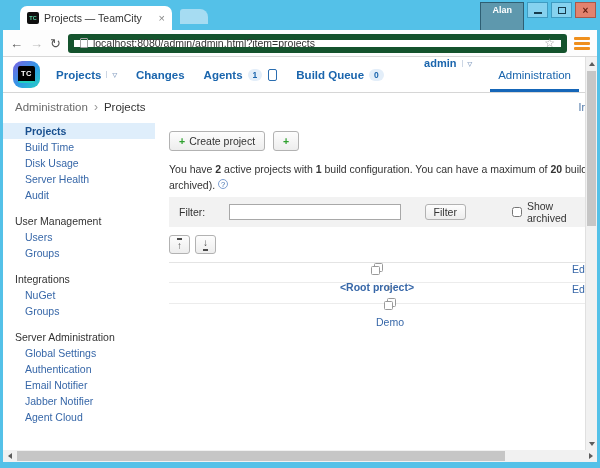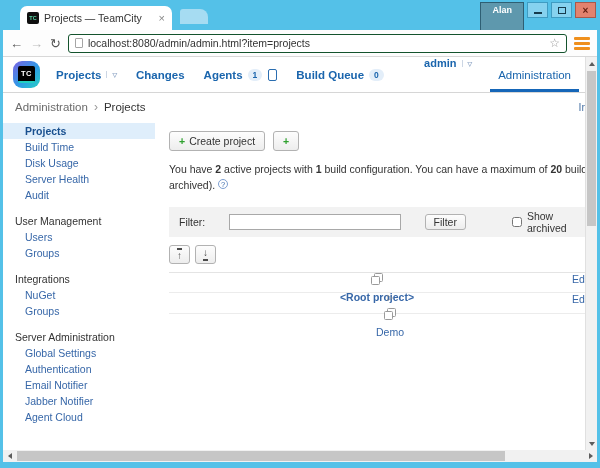--- a/index.html
+++ b/index.html
@@ -17,21 +17,21 @@
   .alan { background:#5e98ad; border:1px solid #2e5f73; color:#fff; font-size:9px; font-weight:bold; padding:2px 11px; height:32px; }
   .wbtn { width:21px; height:16px; display:flex; align-items:center; justify-content:center; border:1px solid #3f9cc2; background:#86d2ef; }
   .wbtn.close { background:#e2826e; border-color:#a8584a; color:#641d0f; font-weight:bold; font-size:10px; }
   .min-glyph { width:8px; border-bottom:2px solid #163b4d; display:inline-block; margin-top:6px; }
   .max-glyph { width:8px; height:7px; border:1.5px solid #163b4d; display:inline-block; }
 
   
   .toolbar { position:absolute; top:30px; left:3px; right:3px; height:27px; background:#fdfdfd; border-bottom:1px solid #d8d8d8; display:flex; align-items:center; padding:0 7px; gap:7px; }
   .nav-glyph { font-size:13px; color:#555; line-height:13px; }
   .nav-glyph.disabled { color:#bbb; }
-  .omnibox { flex:1; height:19px; border:1px solid #14532d; border-radius:3px; background:#fff; display:flex; align-items:center; padding:0 6px; gap:5px; }
+  .omnibox { flex:1; height:19px; border:6px solid #14532d; border-radius:3px; background:#fff; display:flex; align-items:center; padding:0 6px; gap:5px; }
   .page-ico { width:8px; height:10px; border:1px solid #a5a5a5; border-radius:1px; flex:none; }
   .url { flex:1; border:none; outline:none; font-size:10.5px; color:#333; font-family:"Liberation Sans", sans-serif; background:transparent; }
   .star { font-size:12px; color:#999; line-height:12px; }
   .menu-btn { width:16px; display:flex; flex-direction:column; gap:2px; cursor:pointer; }
   .menu-btn i { display:block; height:3px; background:#ef8f1c; border-radius:1px; }
 
   
   .page { position:absolute; left:3px; right:15px; top:57px; bottom:18px; background:#fff; overflow:hidden; }
 
   .tc-header { position:absolute; top:0; left:0; right:0; height:36px; border-bottom:1px solid #d6d6d6; display:flex; align-items:center; padding:0 0 0 10px; }
@@ -60,21 +60,21 @@
 
   
   .main { position:absolute; left:152px; top:66px; right:0; bottom:0; padding:8px 0 0 14px; overflow:hidden; }
   .btn { background:linear-gradient(#fdfdfd,#ededed); border:1px solid #b2b2b2; border-radius:3px; color:#333; font-size:10.5px; padding:3px 9px; display:inline-flex; align-items:center; gap:4px; font-family:"Liberation Sans", sans-serif; cursor:pointer; }
   .btn-row { display:flex; gap:8px; }
   .plus { color:#2ea12e; font-weight:bold; }
   .summary { margin-top:10px; font-size:10.5px; color:#333; line-height:16px; }
   .sline { white-space:nowrap; overflow:hidden; }
   .summary b { font-weight:bold; }
   .help-ico { display:inline-block; width:10px; height:10px; border-radius:50%; border:1px solid #7e9fd0; color:#3767a8; font-size:7.5px; line-height:10px; text-align:center; vertical-align:2px; margin-left:3px; cursor:pointer; }
-  .filter-bar { margin-top:14px; height:30px; background:#f2f2f2; display:flex; align-items:center; gap:24px; padding:0 10px; }
+  .filter-bar { margin-top:4px; height:30px; background:#f2f2f2; display:flex; align-items:center; gap:24px; padding:0 10px; }
   .filter-label { font-size:10.5px; color:#333; }
   .filter-input { width:225px; height:16px; border:1px solid #a8a8a8; font-size:10.5px; padding:0 3px; font-family:"Liberation Sans", sans-serif; }
   .btn.small { padding:1px 8px; }
   .cb-wrap { display:flex; align-items:center; gap:5px; margin-left:22px; }
   .cb-wrap input { width:10px; height:10px; }
   .cb-label { font-size:10.5px; color:#333; }
   .sort-row { margin-top:8px; display:flex; gap:5px; }
   .btn.icon { padding:2px 7px; height:19px; }
   .ico-top { display:inline-block; border-top:2px solid #4a4a4a; color:#4a4a4a; font-size:10px; line-height:10px; padding-top:1px; }
   .ico-bottom { display:inline-block; border-bottom:2px solid #4a4a4a; color:#4a4a4a; font-size:10px; line-height:10px; padding-bottom:1px; }

